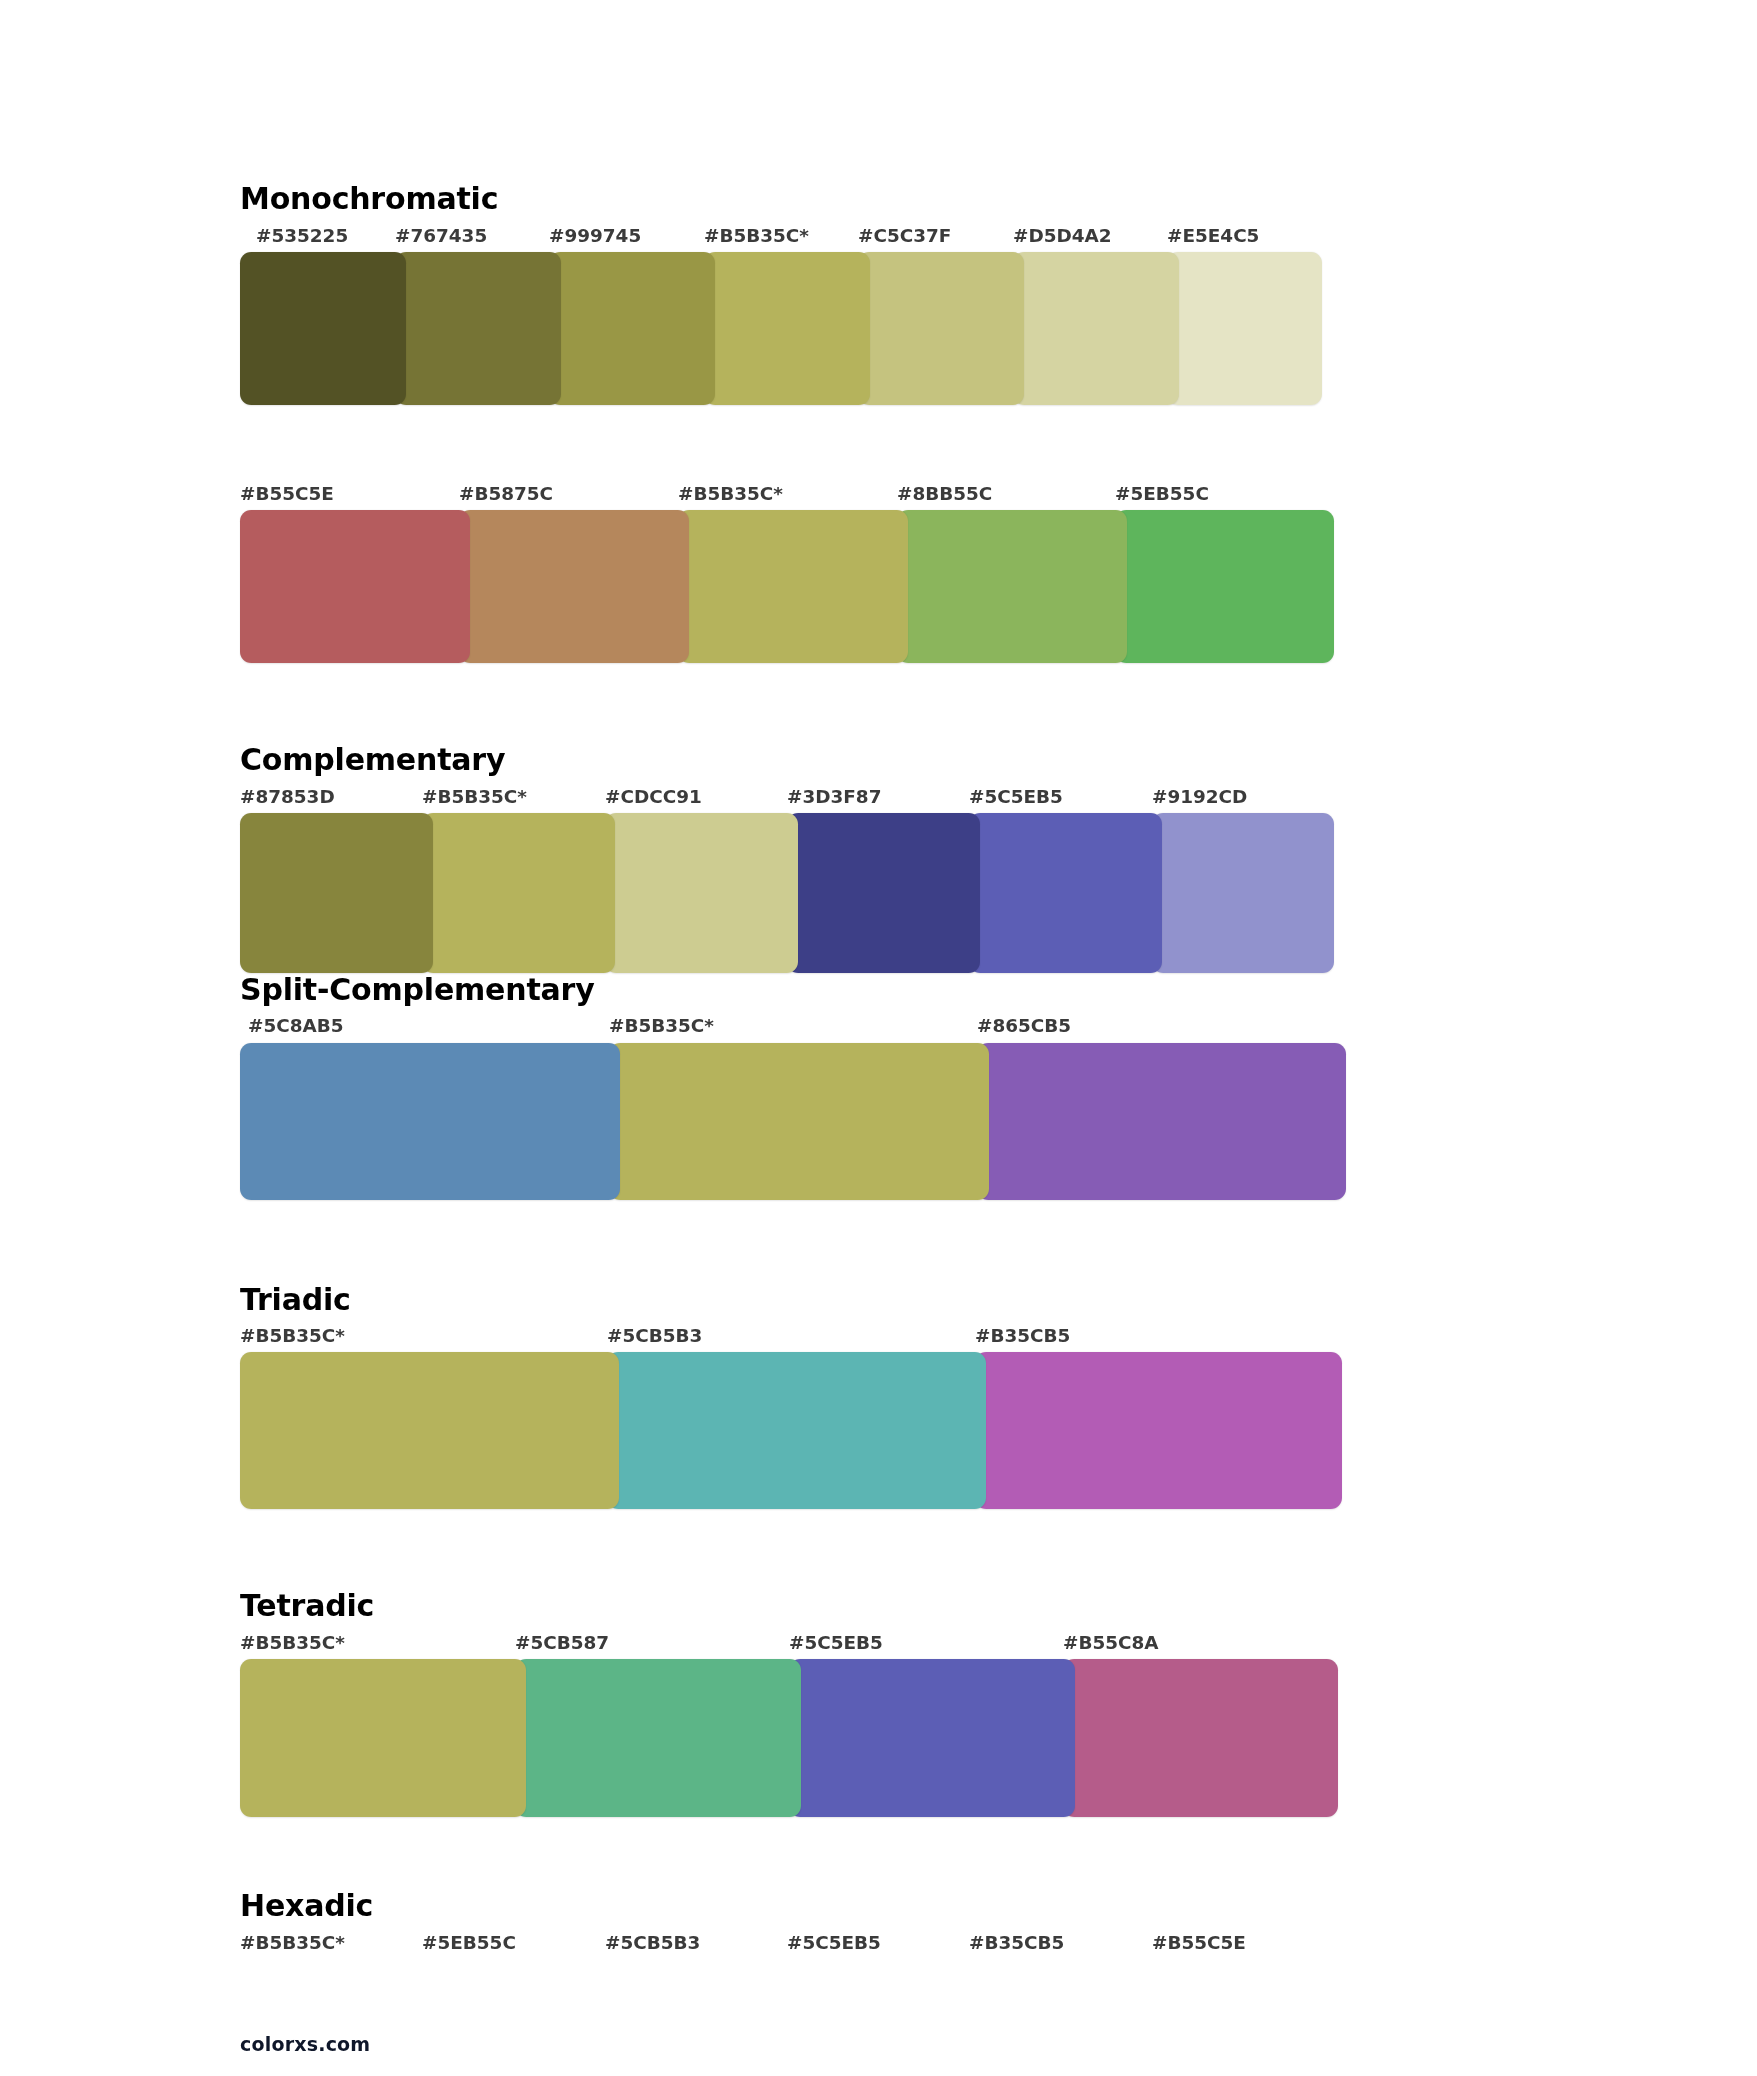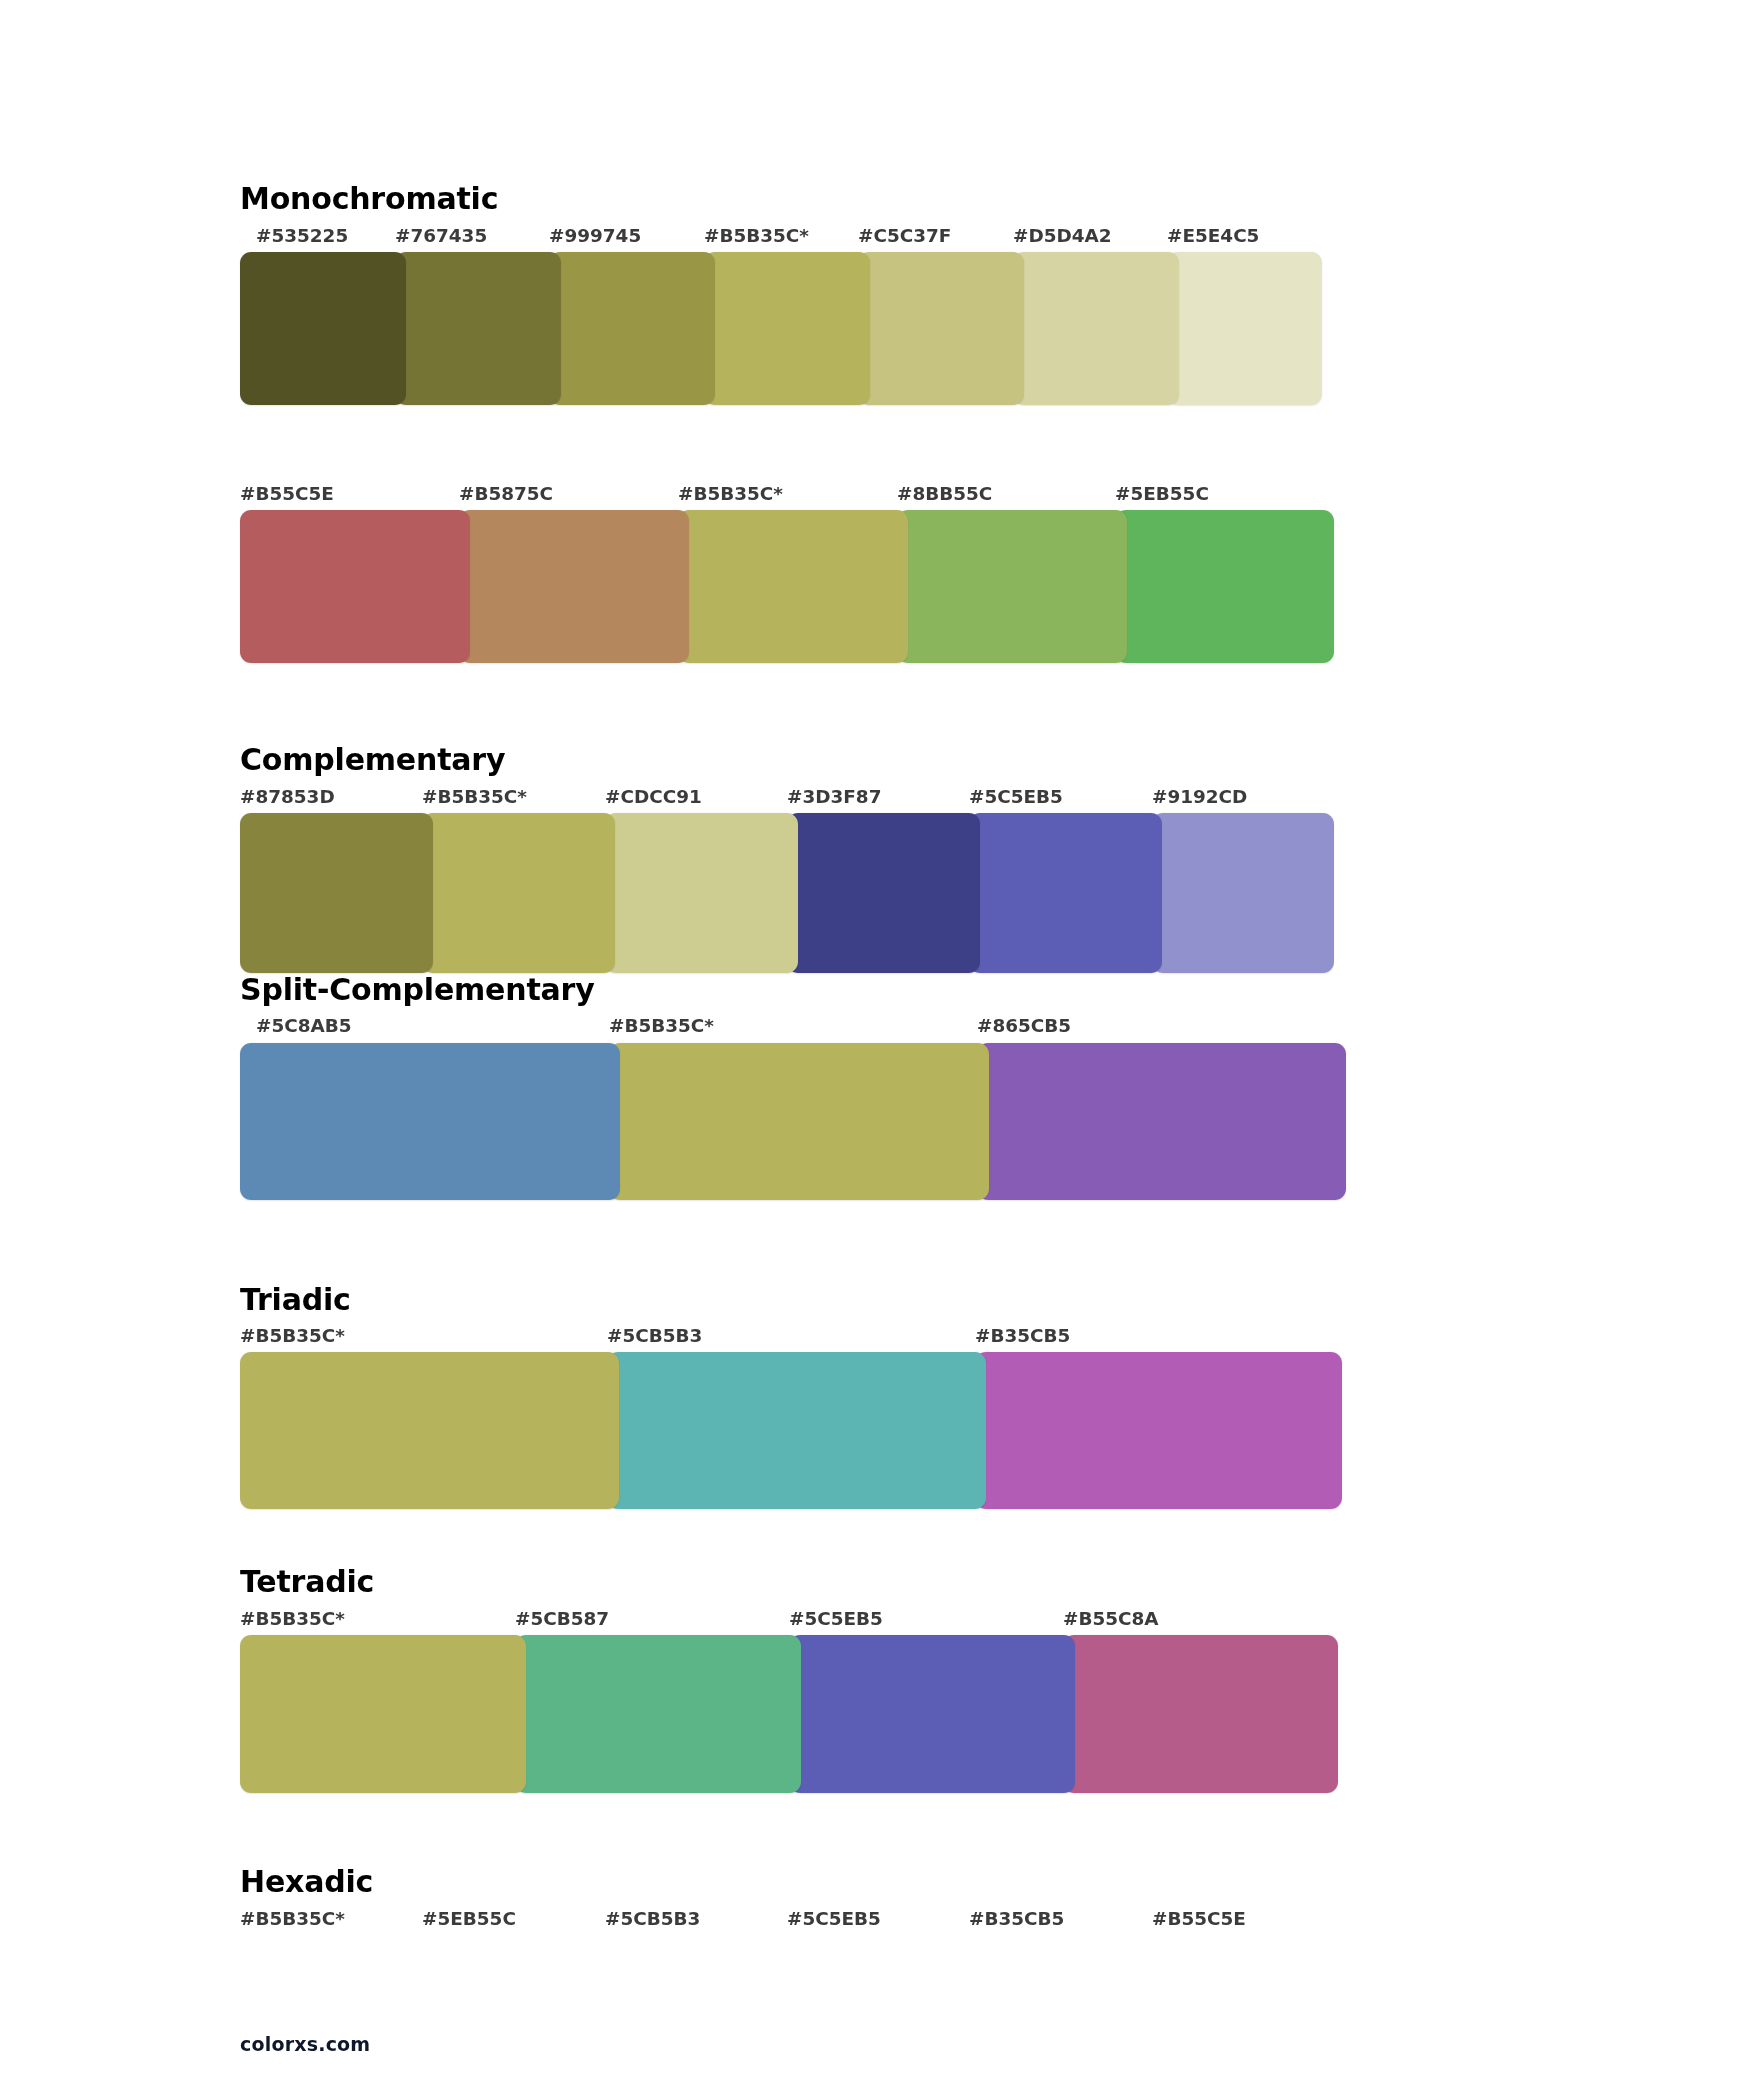--- a/index.html
+++ b/index.html
@@ -160,31 +160,31 @@
           <div class="swatch" title="#B5B35C*" style="left: 182px; width: 193px; background: rgb(181, 179, 92); z-index: 5;"></div>
           <div class="swatch" title="#CDCC91" style="left: 365px; width: 193px; background: rgb(205, 204, 145); z-index: 4;"></div>
           <div class="swatch" title="#3D3F87" style="left: 547px; width: 193px; background: rgb(61, 63, 135); z-index: 3;"></div>
           <div class="swatch" title="#5C5EB5" style="left: 729px; width: 193px; background: rgb(92, 94, 181); z-index: 2;"></div>
           <div class="swatch" title="#9192CD" style="left: 912px; width: 182px; background: rgb(145, 146, 205); z-index: 1;"></div>
         </div>
       </div>
       <div class="section" style="margin-bottom: 83px;">
         <div class="section-heading">Split-Complementary</div>
         <div class="labels-row">
-          <span class="swatch-label" style="left: 16px;">#5C8AB5</span>
+          <span class="swatch-label" style="left: 8px;">#5C8AB5</span>
           <span class="swatch-label" style="left: 369px;">#B5B35C*</span>
           <span class="swatch-label" style="left: 737px;">#865CB5</span>
         </div>
         <div class="swatch-row" style="height: 157px; width: 1106px;">
           <div class="swatch" title="#5C8AB5" style="left: 0px; width: 380px; background: rgb(92, 138, 181); z-index: 3;"></div>
           <div class="swatch" title="#B5B35C*" style="left: 369px; width: 380px; background: rgb(181, 179, 92); z-index: 2;"></div>
           <div class="swatch" title="#865CB5" style="left: 737px; width: 369px; background: rgb(134, 92, 181); z-index: 1;"></div>
         </div>
       </div>
-      <div class="section" style="margin-bottom: 56px;">
+      <div class="section" style="margin-bottom: 80px;">
         <div class="section-heading">Triadic</div>
         <div class="labels-row">
           <span class="swatch-label" style="left: 0px;">#B5B35C*</span>
           <span class="swatch-label" style="left: 367px;">#5CB5B3</span>
           <span class="swatch-label" style="left: 735px;">#B35CB5</span>
         </div>
         <div class="swatch-row" style="height: 157px; width: 1102px;">
           <div class="swatch" title="#B5B35C*" style="left: 0px; width: 379px; background: rgb(181, 179, 92); z-index: 3;"></div>
           <div class="swatch" title="#5CB5B3" style="left: 367px; width: 379px; background: rgb(92, 181, 179); z-index: 2;"></div>
           <div class="swatch" title="#B35CB5" style="left: 735px; width: 367px; background: rgb(179, 92, 181); z-index: 1;"></div>

